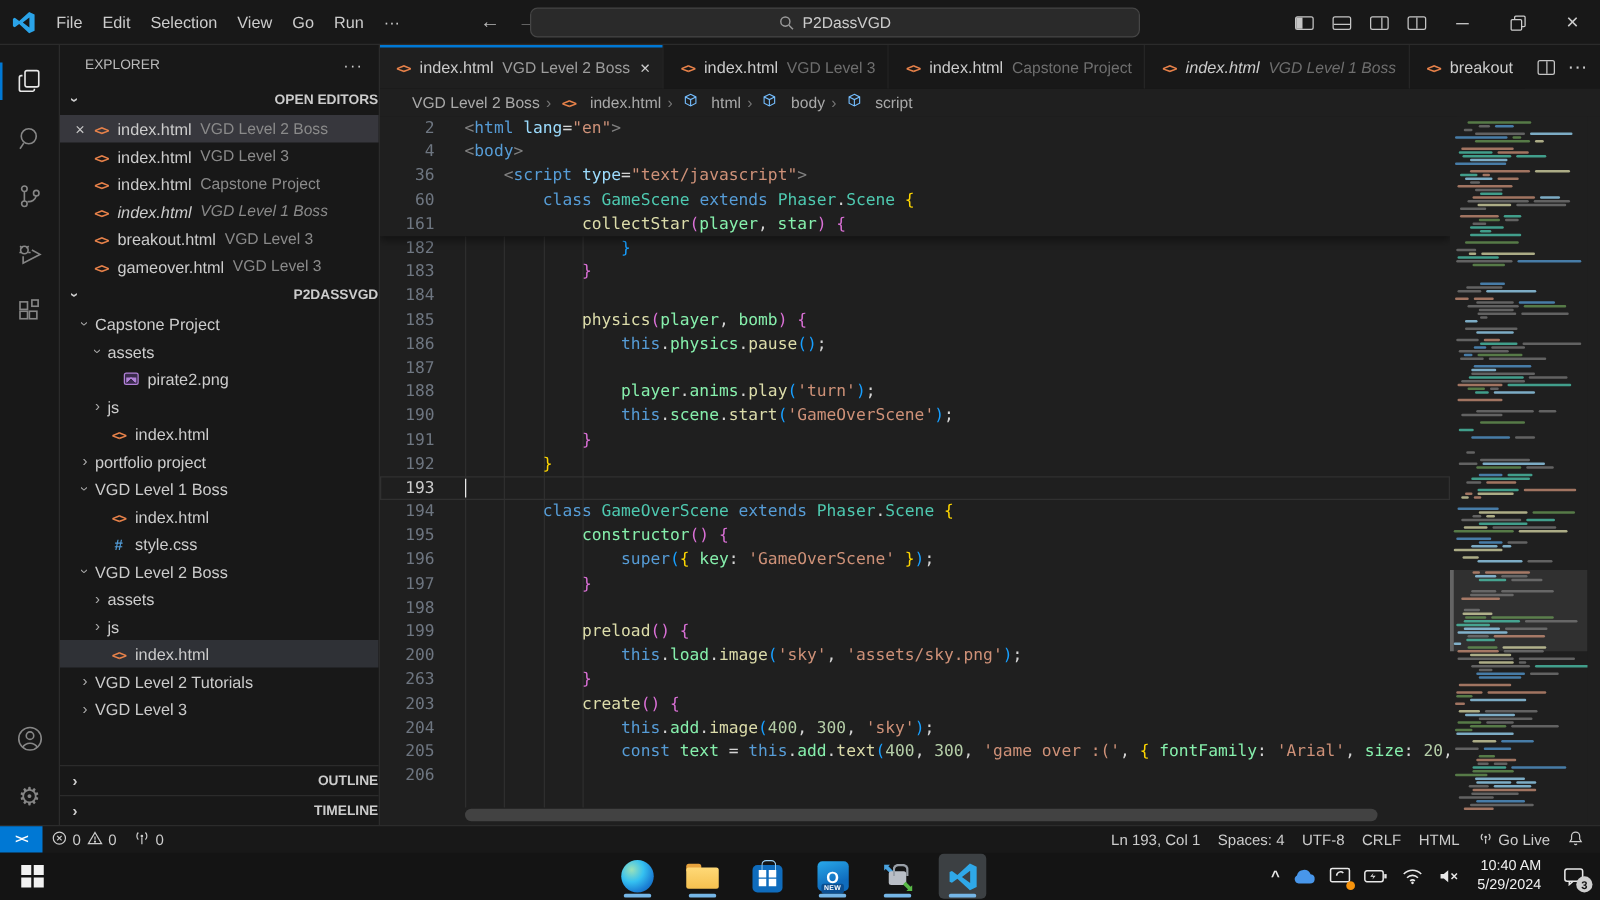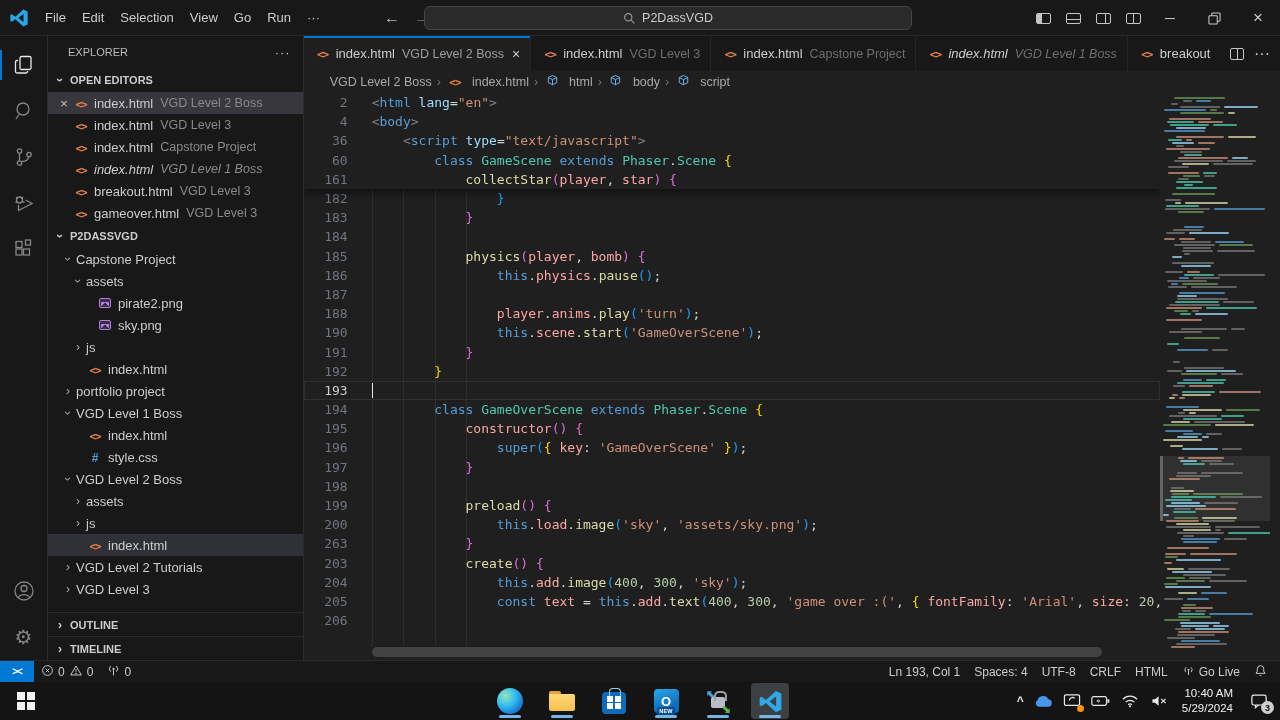--- a/index.html
+++ b/index.html
@@ -35,21 +35,21 @@
   .act-ico.active::before{content:"";position:absolute;left:0;top:8px;bottom:8px;width:2px;background:#0078d4;}
   .act-bottom{margin-top:auto;}
   .gear{font-size:20px;color:#868686;font-family:"DejaVu Sans",sans-serif;}
 
   
   .sidebar{width:256px;background:#181818;border-right:1px solid #2b2b2b;display:flex;
     flex-direction:column;font-size:13px;overflow:hidden;}
   .sb-head{height:32px;display:flex;align-items:center;padding:0 12px 0 20px;}
   .sb-title{font-size:11px;font-weight:400;color:#bbbbbb;}
   .sb-more{margin-left:auto;color:#cccccc;letter-spacing:1px;}
-  .sect-head{height:24px;display:flex;align-items:center;font-weight:700;font-size:11px;color:#cccccc;padding-left:4px;gap:2px;}
+  .sect-head{height:24px;display:flex;align-items:center;font-weight:700;font-size:11px;color:#cccccc;padding-left:4px;gap:10px;justify-content:space-between;}
   .chev{display:inline-block;width:16px;text-align:center;color:#cccccc;font-size:12px;flex:0 0 16px;}
   .chev.down{transform:rotate(90deg);}
   .chev.dim{color:#aaaaaa;}
   .row{height:22px;display:flex;align-items:center;white-space:nowrap;overflow:hidden;}
   .row.active{background:#37373d;}
   .row.selected{background:#2f3136;}
   .oe-close{width:16px;flex:0 0 16px;margin-left:8px;text-align:center;color:#c5c5c5;font-size:13px;}
   .fi{width:18px;flex:0 0 18px;text-align:center;margin-right:4px;}
   .fi-html{color:#e8824a;font-weight:700;font-family:"DejaVu Sans Mono",monospace;font-size:11px;letter-spacing:-1px;}
   .fi-css{color:#529bd6;font-weight:700;font-size:12px;}
@@ -89,21 +89,21 @@
   .cl{display:flex;height:19.2px;line-height:19.2px;position:relative;z-index:2;}
   .ln{flex:0 0 68px;text-align:right;padding-right:24px;color:#6e7681;user-select:none;}
   .lc{white-space:pre;color:#d4d4d4;position:relative;}
   .cl.cur{outline:1px solid #303030;outline-offset:-1px;}
   .cl.cur .ln{color:#cccccc;}
   .cursor{position:absolute;left:0;top:2px;width:1.5px;height:15px;background:#e8e8e8;}
   .sticky{position:absolute;top:0;left:0;right:120px;z-index:5;background:#1f1f1f;
     box-shadow:0 4px 7px rgba(0,0,0,0.45);}
   .code-lines{position:absolute;top:96px;left:0;right:120px;z-index:2;}
   .tk-pln,.tk-op,.tk-ws{color:#d4d4d4;} .tk-kw{color:#569cd6;} .tk-ty{color:#4ec9b0;}
-  .tk-fn{color:#dcdcaa;} .tk-vr{color:#fca5a5;} .tk-st{color:#ce9178;} .tk-nm{color:#b5cea8;}
+  .tk-fn{color:#dcdcaa;} .tk-vr{color:#86efac;} .tk-st{color:#ce9178;} .tk-nm{color:#b5cea8;}
   .tk-bg{color:#ffd700;} .tk-bp{color:#da70d6;} .tk-bb{color:#179fff;}
   .tk-tagp{color:#808080;} .tk-tag{color:#569cd6;} .tk-attr{color:#9cdcfe;}
   .minimap{position:absolute;top:0;bottom:0;right:10px;width:110px;background:#1f1f1f;z-index:6;overflow:hidden;}
   .mm-bar{position:absolute;height:1.7px;border-radius:1px;opacity:0.75;}
   .mm-slider{position:absolute;left:0;right:0;top:363px;height:65px;background:rgba(255,255,255,0.08);
     border-left:3px solid rgba(255,255,255,0.25);}
   .hscroll{position:absolute;left:68px;bottom:3px;width:730px;height:10px;background:#424242;
     border-radius:5px;z-index:7;}
 
   
@@ -317,25 +317,20 @@
             <span class="fname">Capstone Project</span>
           </div>
           <div class="row" style="padding-left: 22px;">
             <span class="chev dim down">›</span>
             <span class="fname">assets</span>
           </div>
           <div class="row" style="padding-left: 32px;">
             <span class="chev"></span>
             <span class="fi"><span class="fi-img"></span></span>
             <span class="fname">pirate2.png</span>
-          </div>
-          <div class="row" style="padding-left: 32px;">
-            <span class="chev"></span>
-            <span class="fi"><span class="fi-img"></span></span>
-            <span class="fname">sky.png</span>
           </div>
           <div class="row" style="padding-left: 22px;">
             <span class="chev dim ">›</span>
             <span class="fname">js</span>
           </div>
           <div class="row" style="padding-left: 22px;">
             <span class="chev"></span>
             <span class="fi"><span class="fi-html">&lt;&gt;</span></span>
             <span class="fname">index.html</span>
           </div>

